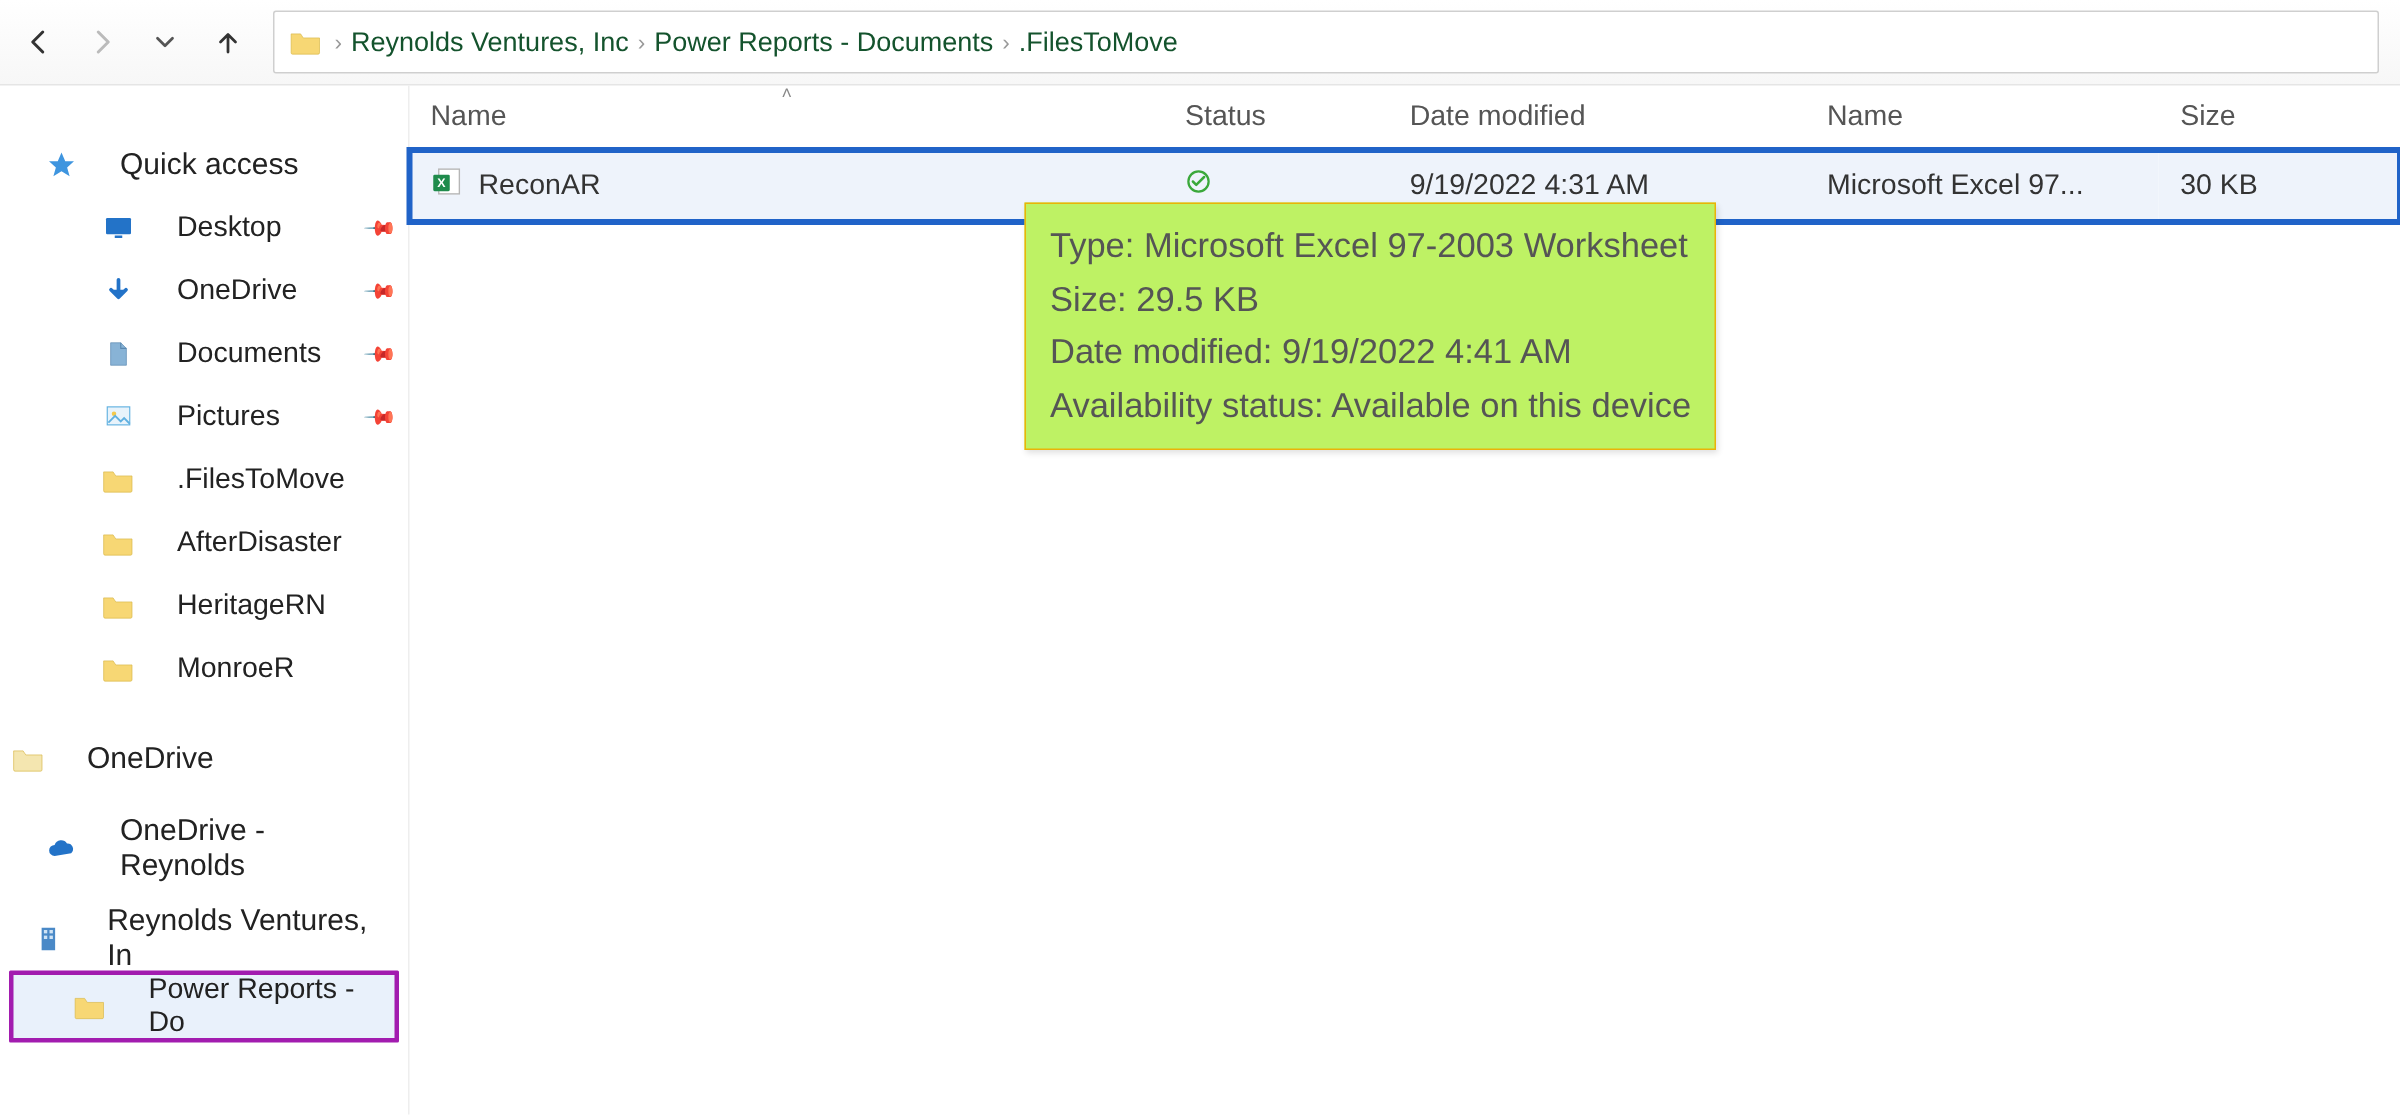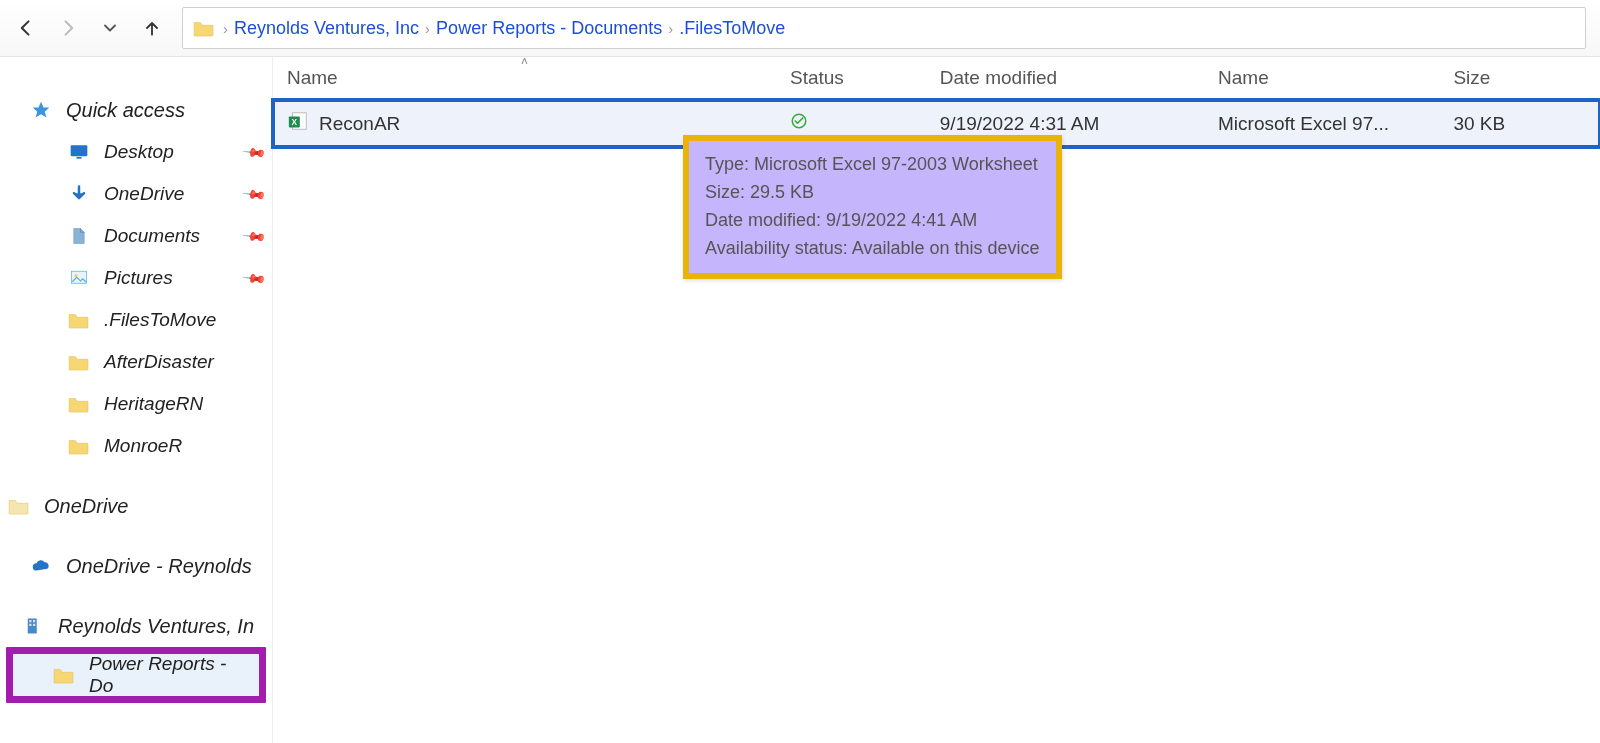--- a/index.html
+++ b/index.html
@@ -6,40 +6,40 @@
   body{width:1600px;height:743px;overflow:hidden;position:relative;}
   .topbar{display:flex;align-items:center;height:56px;border-bottom:1px solid #e5e5e5;background:linear-gradient(#fff,#f7f7f7);}
   .nav-btns{display:flex;align-items:center;gap:14px;padding:0 12px;}
   .nav-btn{width:28px;height:28px;display:flex;align-items:center;justify-content:center;color:#555;}
   .nav-btn.disabled{color:#bbb;}
   .nav-btn svg{width:20px;height:20px;}
   .address{flex:1;display:flex;align-items:center;height:40px;margin:8px 14px 8px 4px;border:1px solid #cfcfcf;background:#fff;border-radius:2px;padding:0 8px;gap:6px;}
   .address .folder-chip{width:26px;height:22px;display:flex;align-items:center;justify-content:center;}
   .crumb{display:flex;align-items:center;gap:6px;}
   .crumb .sep{color:#999;font-size:15px;}
-  .crumb span.txt{color:#1d4ed8;}
+  .crumb span.txt{color:#14532d;}
   .main{display:flex;height:calc(100% - 56px);}
   .sidebar{width:272px;border-right:1px solid #eee;padding-top:32px;}
-  .side-item{display:flex;align-items:center;height:42px;padding:0 10px 0 30px;gap:14px;color:#222;font-size:19px;font-style:italic;}
+  .side-item{display:flex;align-items:center;height:42px;padding:0 10px 0 30px;gap:28px;color:#222;font-size:19px;}
   .side-item.child{padding-left:68px;}
   .side-item .pin{margin-left:auto;color:#888;font-size:14px;transform:rotate(45deg);}
   .side-item .ico{width:22px;height:22px;display:flex;align-items:center;justify-content:center;}
   .side-item.top{font-size:20px;}
-  .side-item.selected{border:7px solid #a21caf;background:#e9f1fb;margin:0 6px;border-radius:1px;padding-left:40px;}
+  .side-item.selected{border:3px solid #a21caf;background:#e9f1fb;margin:0 6px;border-radius:1px;padding-left:40px;}
   .side-group-gap{height:18px;}
   .content{flex:1;position:relative;}
   table.filelist{width:100%;border-collapse:collapse;table-layout:fixed;}
   table.filelist th{font-weight:400;color:#555;text-align:left;padding:10px 14px;border-bottom:1px solid #eee;font-size:19px;position:relative;}
   table.filelist th .sort{position:absolute;left:50%;top:-2px;transform:translateX(-50%);color:#888;font-size:12px;}
   table.filelist td{padding:10px 14px;font-size:19px;color:#333;}
   tr.row-selected td{background:#eef3fb;}
   tr.row-selected{outline:4px solid #2063c8;outline-offset:-2px;}
   .name-cell{display:flex;align-items:center;gap:10px;}
   .status-ico{color:#3aa83a;}
-  .tooltip{position:absolute;left:410px;top:78px;border:6px solid #eab308;background:#c4b5fd;padding:10px 16px;color:#555;font-size:18px;line-height:1.55;box-shadow:1px 2px 4px rgba(0,0,0,0.12);}
+  .tooltip{position:absolute;left:410px;top:78px;border:1px solid #eab308;background:#bef264;padding:10px 16px;color:#555;font-size:23px;line-height:1.55;box-shadow:1px 2px 4px rgba(0,0,0,0.12);}
   
   .ic-folder{fill:#f7d774;stroke:#d8b847;stroke-width:0.5;}
   .ic-star{fill:#3e95df;}
   .ic-desktop{fill:#2373c8;}
   .ic-down{fill:#2373c8;}
   .ic-doc{fill:#88b3d6;stroke:#5a88b0;stroke-width:0.6;}
   .ic-cloud{fill:#2373c8;}
   .size-col{}
 </style>
 </head>

